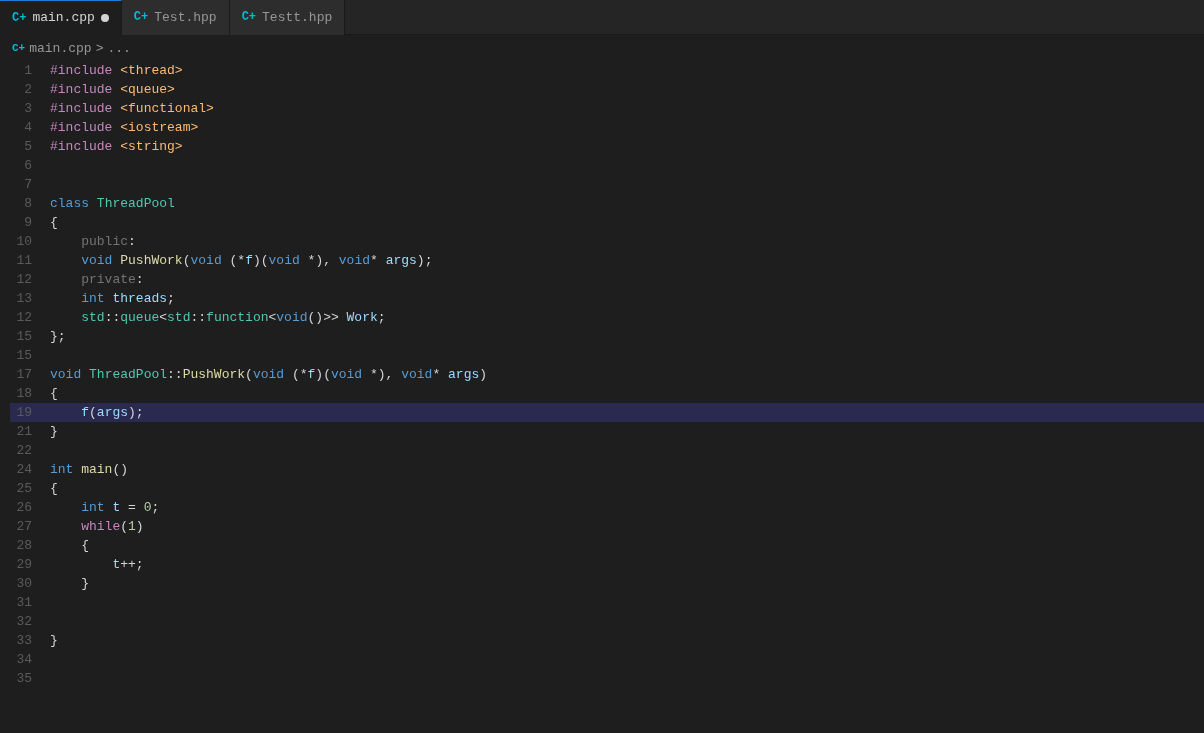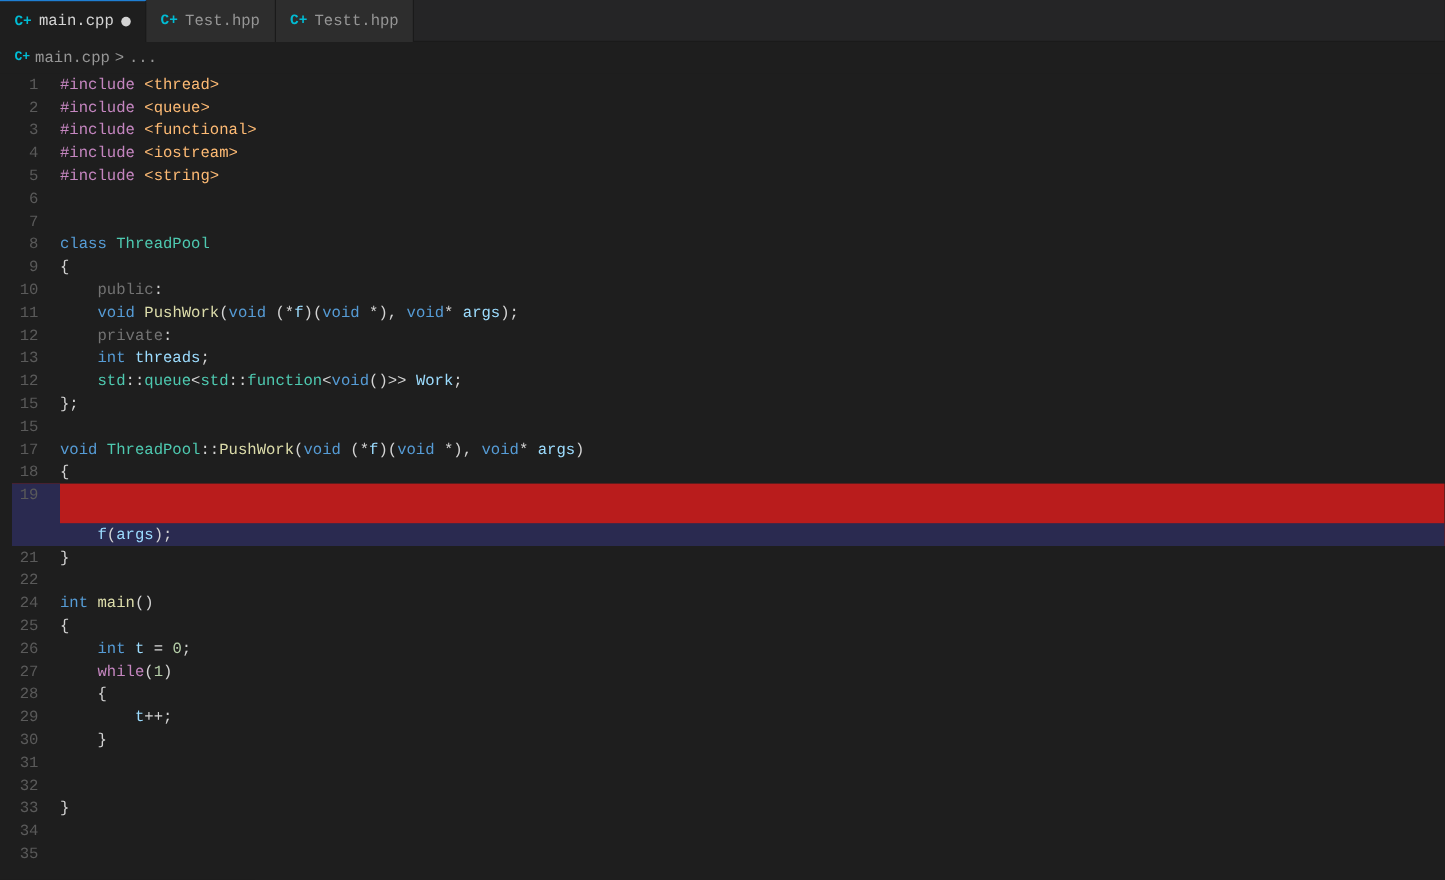--- a/index.html
+++ b/index.html
@@ -245,21 +245,21 @@
       <span class="line-content"><span class="kw-type">void</span> <span class="kw-name">ThreadPool</span><span class="plain">::</span><span class="kw-func">PushWork</span><span class="plain">(</span><span class="kw-type">void</span> <span class="plain">(*</span><span class="kw-var">f</span><span class="plain">)(</span><span class="kw-type">void</span> <span class="plain">*),</span> <span class="kw-type">void</span><span class="plain">*</span> <span class="kw-var">args</span><span class="plain">)</span></span>
     </div>
 
     <div class="code-line">
       <span class="line-num">18</span>
       <span class="line-content"><span class="plain">{</span></span>
     </div>
 
     <div class="code-line line-highlighted" style="background:#b91c1c;">
       <span class="line-num" style="background:#2a2a50;">19</span>
-      <span class="line-content" style="background:#2a2a50;margin-top:33px;">    <span class="kw-var">f</span><span class="plain">(</span><span class="kw-var">args</span><span class="plain">);</span></span>
+      <span class="line-content" style="background:#2a2a50;">    <span class="kw-var">f</span><span class="plain">(</span><span class="kw-var">args</span><span class="plain">);</span></span>
     </div>
 
 
     <div class="code-line">
       <span class="line-num">21</span>
       <span class="line-content"><span class="plain">}</span></span>
     </div>
 
     <div class="code-line">
       <span class="line-num">22</span>

